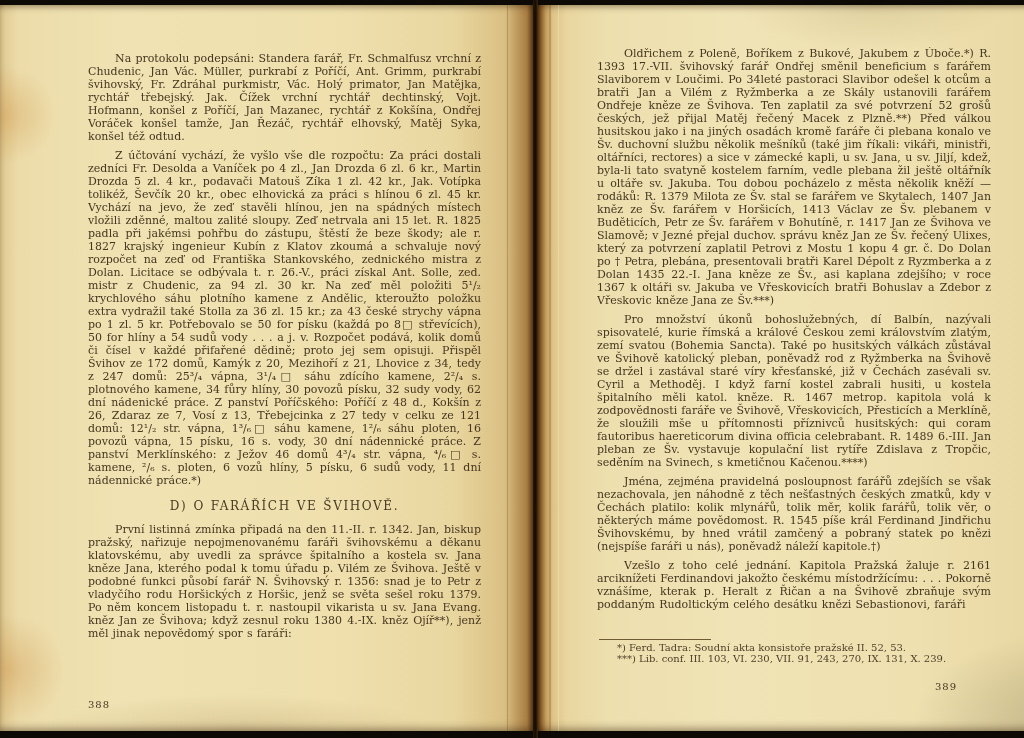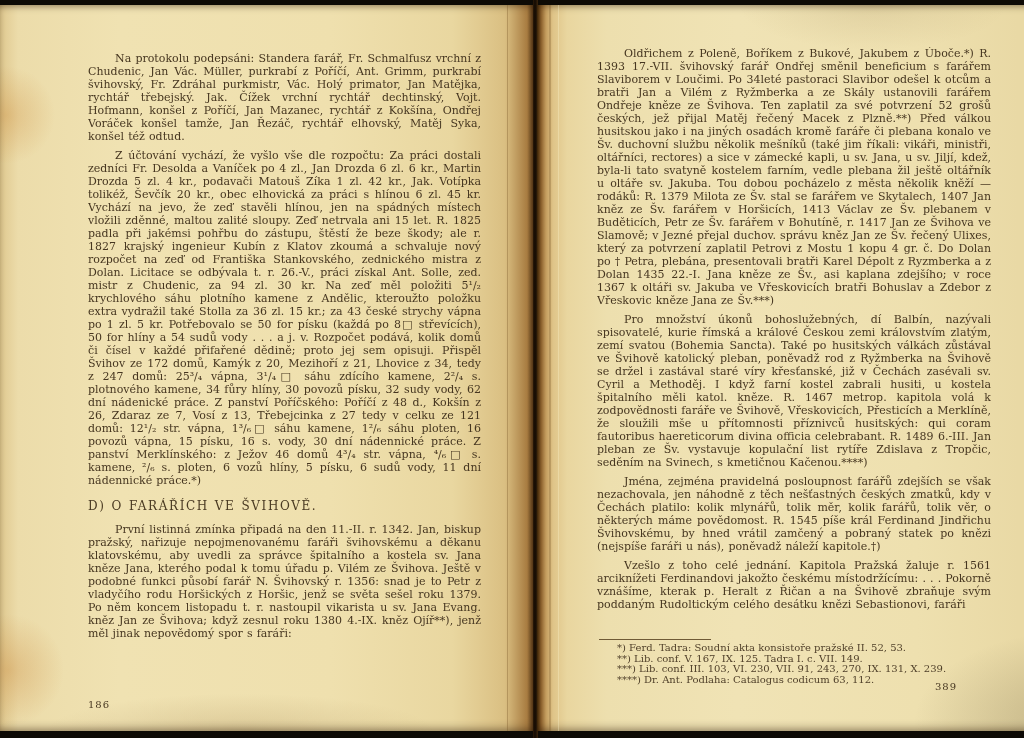--- a/index.html
+++ b/index.html
@@ -45,21 +45,21 @@
     position:absolute;color:#463620;
     font-size:11px;line-height:13px;text-align:justify;
     word-spacing:0.6px;overflow:hidden;
   }
   .page.left  .text-col{left:88px;top:47px;width:393px;height:592px;}
   .page.right .text-col{left:60px;top:42px;width:394px;height:588px;}
 
   .text-col p{margin:0 0 6px;text-indent:27px;}
 
   .heading{
-    text-align:left;text-indent:0 !important;
+    text-align:center;text-indent:0 !important;
     font-size:12px;letter-spacing:1.6px;color:#4a3a22;
     margin:13px 0 10px !important;white-space:nowrap;
   }
 
   .footnotes{position:absolute;font-size:10px;line-height:10.5px;color:#50402a;text-align:justify;}
   .page.left  .footnotes{left:88px;top:646px;width:402px;}
   .page.right .footnotes{left:60px;top:634px;width:402px;}
   .footnotes .rule{height:0;border-top:1px solid #6f5a36;margin:0 0 3px 2px;}
   .page.left  .rule{width:52px;}
   .page.right .rule{width:112px;}
@@ -75,37 +75,35 @@
 <div class="book">
 
   <div class="page left">
     <div class="crease c3"></div>
     <div class="text-col">
       <p>Na protokolu podepsáni: Standera farář, Fr. Schmalfusz vrchní z Chudenic, Jan Vác. Müller, purkrabí z Poříčí, Ant. Grimm, purkrabí švihovský, Fr. Zdráhal purkmistr, Vác. Holý primator, Jan Matějka, rychtář třebejský. Jak. Čížek vrchní rychtář dechtinský, Vojt. Hofmann, konšel z Poříčí, Jan Mazanec, rychtář z Kokšína, Ondřej Voráček konšel tamže, Jan Řezáč, rychtář elhovský, Matěj Syka, konšel též odtud.</p>
       <p>Z účtování vychází, že vyšlo vše dle rozpočtu: Za práci dostali zedníci Fr. Desolda a Vaníček po 4 zl., Jan Drozda 6 zl. 6 kr., Martin Drozda 5 zl. 4 kr., podavači Matouš Zíka 1 zl. 42 kr., Jak. Votípka tolikéž, Ševčík 20 kr., obec elhovická za práci s hlínou 6 zl. 45 kr. Vychází na jevo, že zeď stavěli hlínou, jen na spádných místech vložili zděnné, maltou zalité sloupy. Zeď netrvala ani 15 let. R. 1825 padla při jakémsi pohřbu do zástupu, štěstí že beze škody; ale r. 1827 krajský ingenieur Kubín z Klatov zkoumá a schvaluje nový rozpočet na zeď od Františka Stankovského, zednického mistra z Dolan. Licitace se odbývala t. r. 26.-V., práci získal Ant. Solle, zed. mistr z Chudenic, za 94 zl. 30 kr. Na zeď měl položiti 5¹/₂ krychlového sáhu plotního kamene z Andělic, kteroužto položku extra vydražil také Stolla za 36 zl. 15 kr.; za 43 české strychy vápna po 1 zl. 5 kr. Potřebovalo se 50 for písku (každá po 8□ střevících), 50 for hlíny a 54 sudů vody . . . a j. v. Rozpočet podává, kolik domů či čísel v každé přifařené dědině; proto jej sem opisuji. Přispěl Švihov ze 172 domů, Kamýk z 20, Mezihoří z 21, Lhovice z 34, tedy z 247 domů: 25³/₄ vápna, 3¹/₄□ sáhu zdícího kamene, 2²/₄ s. plotnového kamene, 34 fůry hlíny, 30 povozů písku, 32 sudy vody, 62 dní nádenické práce. Z panství Poříčského: Poříčí z 48 d., Kokšín z 26, Zdaraz ze 7, Vosí z 13, Třebejcinka z 27 tedy v celku ze 121 domů: 12¹/₂ str. vápna, 1³/₆□ sáhu kamene, 1²/₆ sáhu ploten, 16 povozů vápna, 15 písku, 16 s. vody, 30 dní nádennické práce. Z panství Merklínského: z Ježov 46 domů 4³/₄ str. vápna, ⁴/₆□ s. kamene, ²/₆ s. ploten, 6 vozů hlíny, 5 písku, 6 sudů vody, 11 dní nádennické práce.*)</p>
       <p class="heading">D) O FARÁŘÍCH VE ŠVIHOVĚ.</p>
       <p>První listinná zmínka připadá na den 11.-II. r. 1342. Jan, biskup pražský, nařizuje nepojmenovanému faráři švihovskému a děkanu klatovskému, aby uvedli za správce špitalního a kostela sv. Jana kněze Jana, kterého podal k tomu úřadu p. Vilém ze Švihova. Ještě v podobné funkci působí farář N. Švihovský r. 1356: snad je to Petr z vladyčího rodu Horšických z Horšic, jenž se světa sešel roku 1379. Po něm koncem listopadu t. r. nastoupil vikarista u sv. Jana Evang. kněz Jan ze Švihova; když zesnul roku 1380 4.-IX. kněz Ojíř**), jenž měl jinak nepovědomý spor s faráři:</p>
     </div>
-    <div class="page-number">186</div>
+    <div class="page-number">388</div>
   </div>
 
   <div class="gutter"></div>
 
   <div class="page right">
     <div class="crease c1"></div>
     <div class="crease c2"></div>
     <div class="text-col">
       <p>Oldřichem z Poleně, Boříkem z Bukové, Jakubem z Úboče.*) R. 1393 17.-VII. švihovský farář Ondřej směnil beneficium s farářem Slaviborem v Loučimi. Po 34leté pastoraci Slavibor odešel k otcům a bratři Jan a Vilém z Ryžmberka a ze Skály ustanovili farářem Ondřeje kněze ze Švihova. Ten zaplatil za své potvrzení 52 grošů českých, jež přijal Matěj řečený Macek z Plzně.**) Před válkou husitskou jako i na jiných osadách kromě faráře či plebana konalo ve Šv. duchovní službu několik mešníků (také jim říkali: vikáři, ministři, oltářníci, rectores) a sice v zámecké kapli, u sv. Jana, u sv. Jiljí, kdež, byla-li tato svatyně kostelem farním, vedle plebana žil ještě oltářník u oltáře sv. Jakuba. Tou dobou pocházelo z města několik kněží — rodáků: R. 1379 Milota ze Šv. stal se farářem ve Skytalech, 1407 Jan kněz ze Šv. farářem v Horšicích, 1413 Václav ze Šv. plebanem v Buděticích, Petr ze Šv. farářem v Bohutíně, r. 1417 Jan ze Švihova ve Slamově; v Jezné přejal duchov. správu kněz Jan ze Šv. řečený Ulixes, který za potvrzení zaplatil Petrovi z Mostu 1 kopu 4 gr. č. Do Dolan po † Petra, plebána, presentovali bratři Karel Dépolt z Ryzmberka a z Dolan 1435 22.-I. Jana kněze ze Šv., asi kaplana zdejšího; v roce 1367 k oltáři sv. Jakuba ve Vřeskovicích bratři Bohuslav a Zdebor z Vřeskovic kněze Jana ze Šv.***)</p>
       <p>Pro množství úkonů bohoslužebných, dí Balbín, nazývali spisovatelé, kurie římská a králové Českou zemi královstvím zlatým, zemí svatou (Bohemia Sancta). Také po husitských válkách zůstával ve Švihově katolický pleban, poněvadž rod z Ryžmberka na Švihově se držel i zastával staré víry křesťanské, již v Čechách zasévali sv. Cyril a Methoděj. I když farní kostel zabrali husiti, u kostela špitalního měli katol. kněze. R. 1467 metrop. kapitola volá k zodpovědnosti faráře ve Švihově, Vřeskovicích, Přesticích a Merklíně, že sloužili mše u přítomnosti příznivců husitských: qui coram fautoribus haereticorum divina officia celebrabant. R. 1489 6.-III. Jan pleban ze Šv. vystavuje kopulační list rytíře Zdislava z Tropčic, seděním na Svinech, s kmetičnou Kačenou.****)</p>
       <p>Jména, zejména pravidelná posloupnost farářů zdejších se však nezachovala, jen náhodně z těch nešťastných českých zmatků, kdy v Čechách platilo: kolik mlynářů, tolik měr, kolik farářů, tolik věr, o některých máme povědomost. R. 1545 píše král Ferdinand Jindřichu Švihovskému, by hned vrátil zamčený a pobraný statek po knězi (nejspíše faráři u nás), poněvadž náleží kapitole.†)</p>
-      <p>Vzešlo z toho celé jednání. Kapitola Pražská žaluje r. 1561 arciknížeti Ferdinandovi jakožto českému místodržícímu: . . . Pokorně vznášíme, kterak p. Heralt z Řičan a na Švihově zbraňuje svým poddaným Rudoltickým celého desátku knězi Sebastionovi, faráři</p>
+      <p>Vzešlo z toho celé jednání. Kapitola Pražská žaluje r. 2161 arciknížeti Ferdinandovi jakožto českému místodržícímu: . . . Pokorně vznášíme, kterak p. Heralt z Řičan a na Švihově zbraňuje svým poddaným Rudoltickým celého desátku knězi Sebastionovi, faráři</p>
     </div>
     <div class="footnotes">
       <div class="rule"></div>
       <p>*) Ferd. Tadra: Soudní akta konsistoře pražské II. 52, 53.</p>
-      <p>**) Lib. conf. V. 167, IX. 125. Tadra I. c. VII. 149.</p>
       <p>***) Lib. conf. III. 103, VI. 230, VII. 91, 243, 270, IX. 131, X. 239.</p>
-      <p>****) Dr. Ant. Podlaha: Catalogus codicum 63, 112.</p>
     </div>
     <div class="page-number">389</div>
   </div>
 
 </div>
 
 </body></html>

